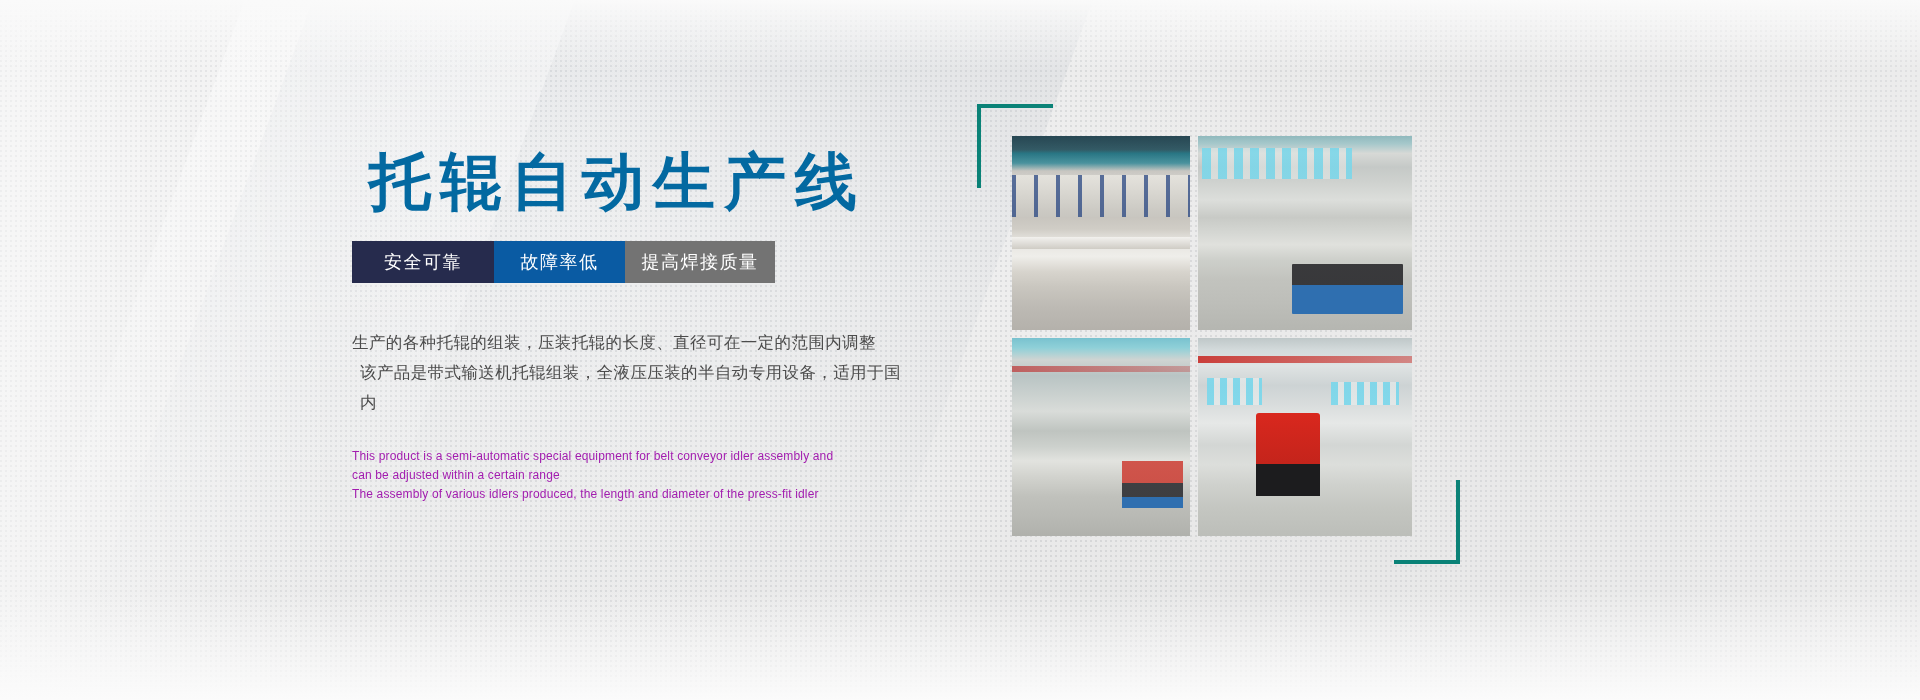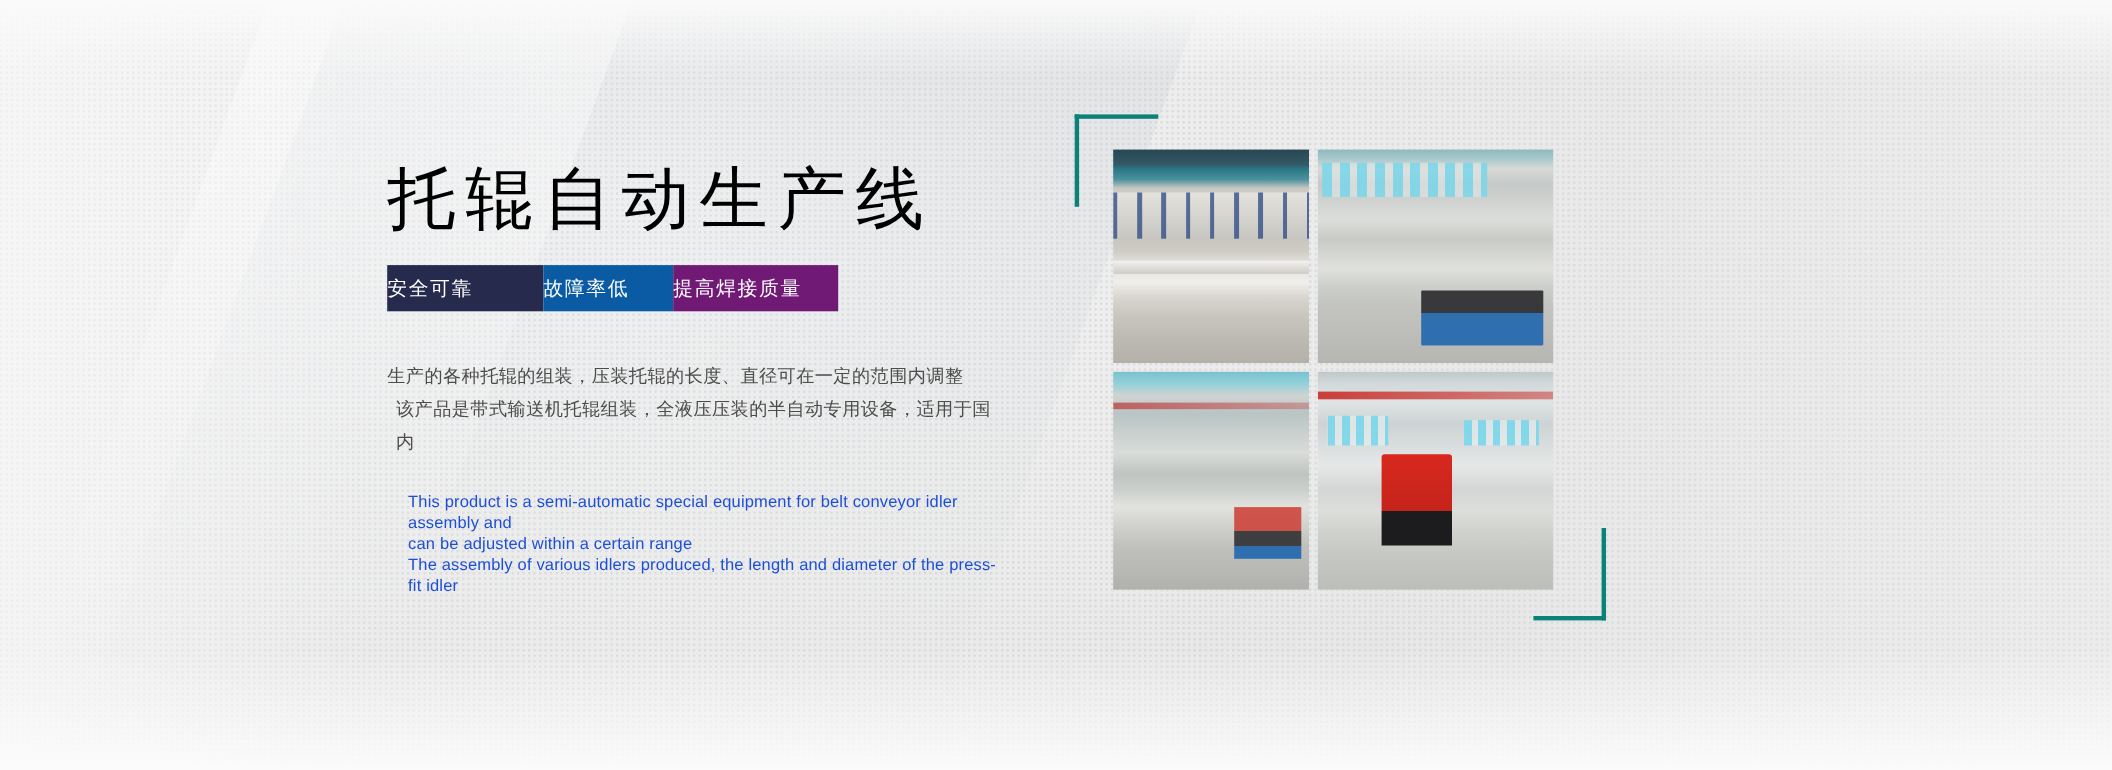--- a/index.html
+++ b/index.html
@@ -66,61 +66,61 @@
   
   .copy {
     position: absolute;
     left: 352px;
     top: 150px;
     width: 600px;
   }
   .headline {
     font-size: 62px;
     line-height: 1.02;
-    font-weight: 400;
-    color: #000000;
+    font-weight: 700;
+    color: #0369a1;
     letter-spacing: 9px;
-    margin: 0 0 28px 0;
+    margin: 0 0 28px 17px;
     white-space: nowrap;
   }
 
   .tags {
     display: flex;
     margin: 0 0 44px 0;
     width: fit-content;
   }
   .tag {
     color: #ffffff;
     font-size: 18px;
     letter-spacing: 1.5px;
     line-height: 42px;
     height: 42px;
+    text-align: center;
     white-space: nowrap;
   }
   .tag-0 { background: #262b4d; width: 142px; }
-  .tag-1 { background: #0a5ba3; width: 118px; }
-  .tag-2 { background: #701a75; width: 150px; }
+  .tag-1 { background: #0a5ba3; width: 131px; }
+  .tag-2 { background: #737373; width: 150px; }
 
   .desc-cn {
     font-size: 16.5px;
     line-height: 30px;
     color: #4c4c4c;
     margin: 0 0 30px 0;
     letter-spacing: .4px;
     width: 560px;
   }
   .desc-cn div:nth-child(2) { padding-left: 8px; }
 
   .desc-en {
-    font-size: 15px;
+    font-size: 12px;
     line-height: 19px;
-    color: #1d4ed8;
+    color: #a21caf;
     letter-spacing: .15px;
     width: 540px;
-    margin-left: 19px;
   }
   .desc-en .p2 { margin-top: 0px; }
 
   
   .gallery {
     position: absolute;
     left: 1012px;
     top: 136px;
     width: 400px;
     height: 400px;

